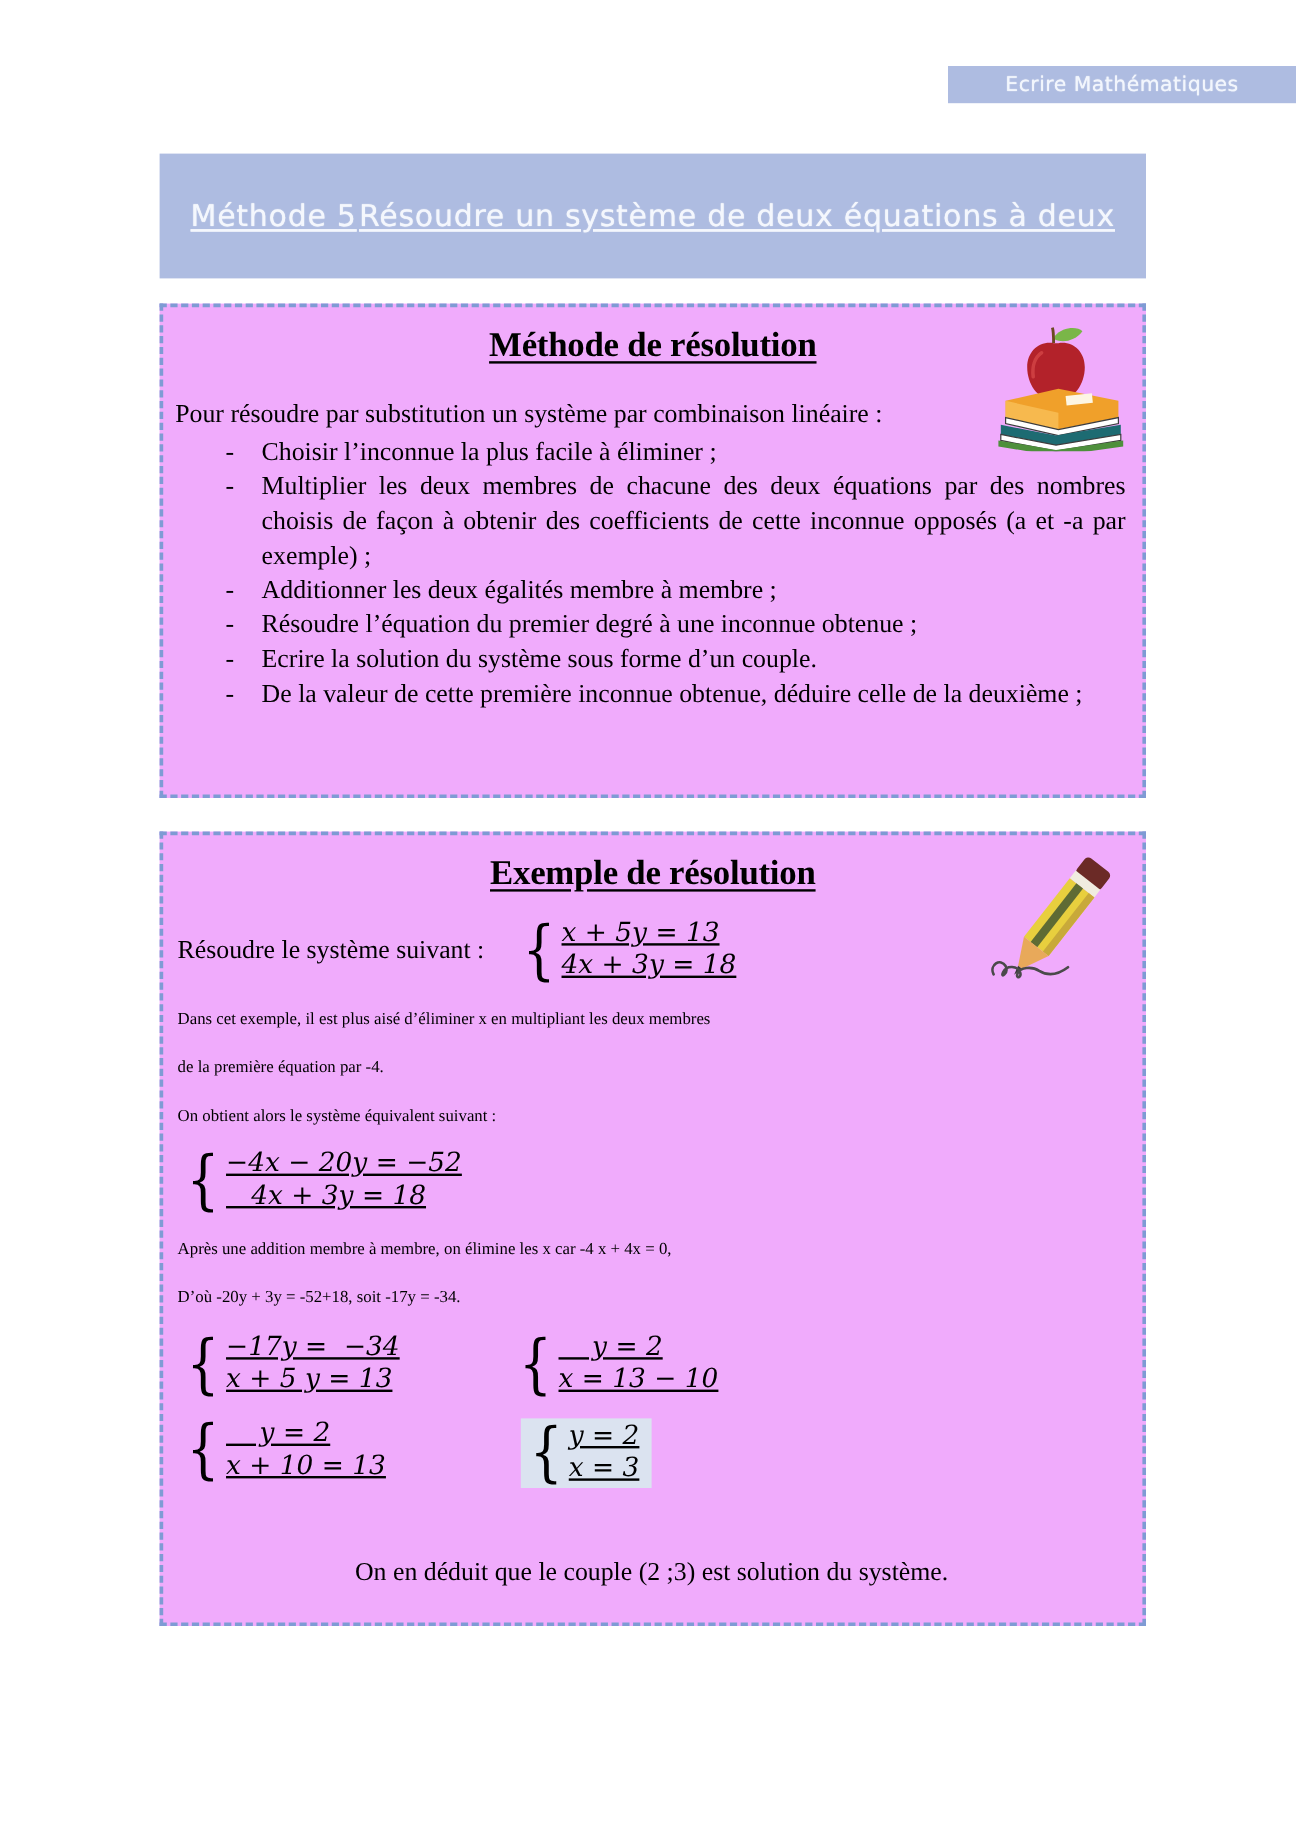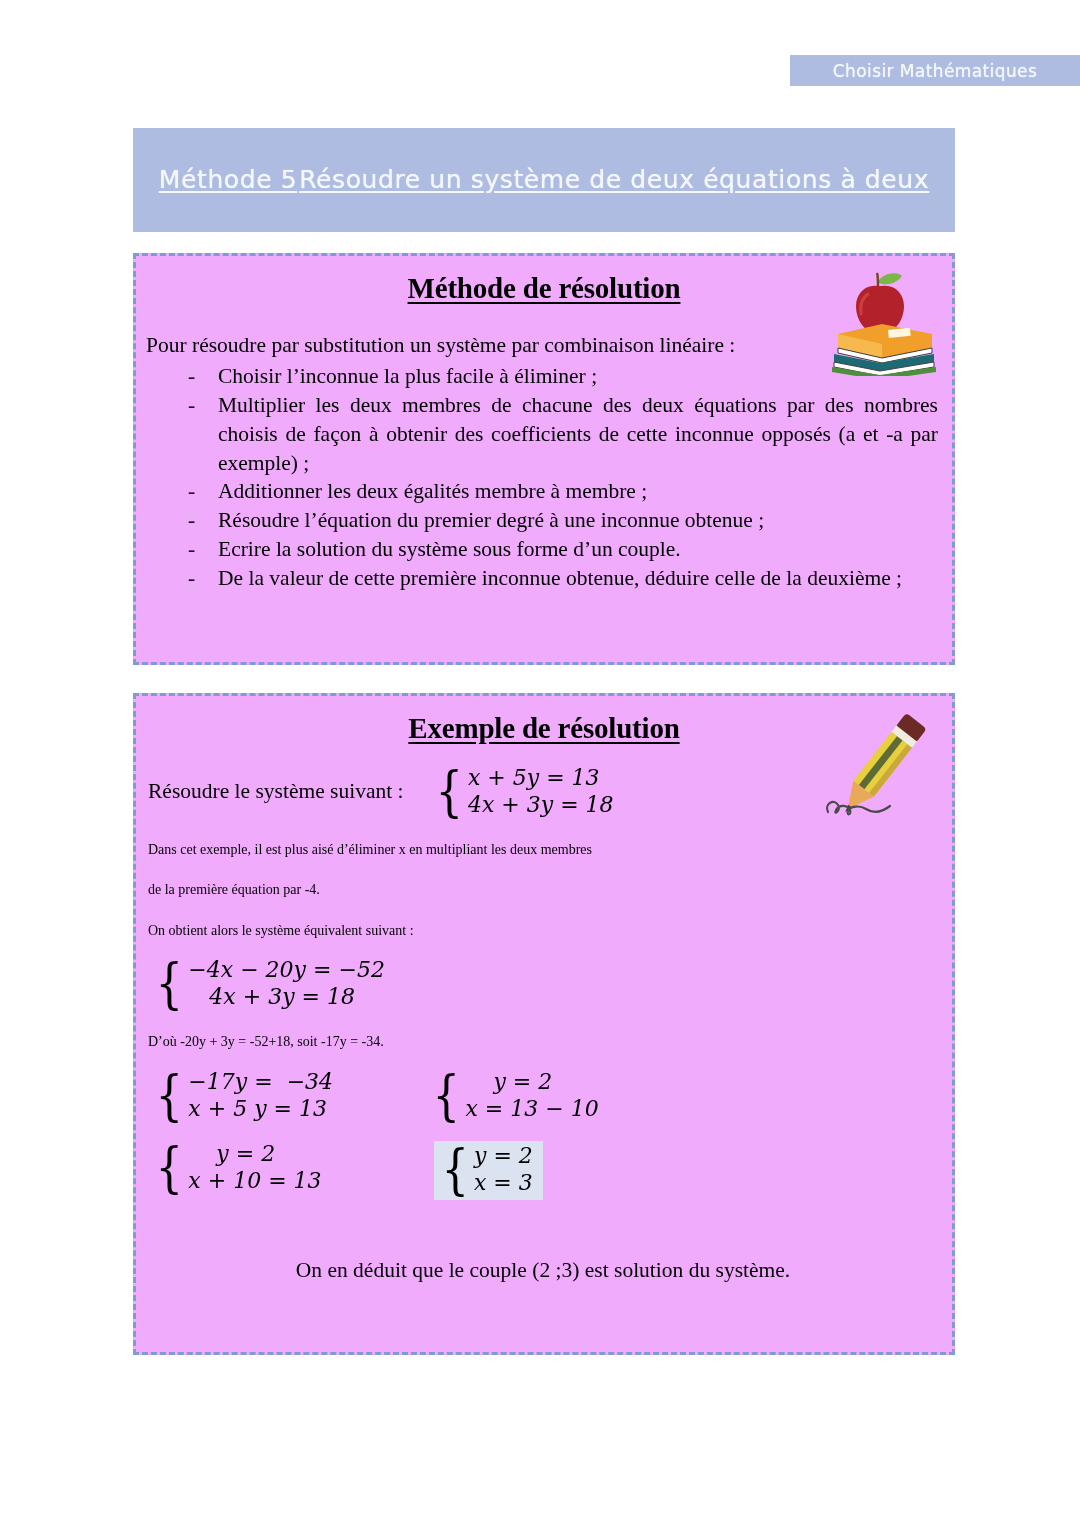--- a/index.html
+++ b/index.html
@@ -176,21 +176,21 @@
   }
   .system .eqs {
     display: flex;
     flex-direction: column;
     line-height: 1.22;
   }
   .system .eq {
     font-size: 22px;
     white-space: pre;
   }
-  .math-i { font-style: italic; }
+  .math-i { font-style: italic; text-decoration: underline; }
 
   .block-system { margin-top: 16px; margin-left: 4px; }
 
   .two-col-systems {
     display: flex;
     align-items: flex-start;
     margin-top: 18px;
     margin-left: 4px;
   }
   .two-col-systems .col-gap { width: 96px; }
@@ -203,21 +203,21 @@
   .conclusion {
     text-align: center;
     font-size: 21.5px;
     margin-top: 58px;
   }
 </style>
 </head>
 <body>
 
 <div class="header-band">
-  <span class="header-band-text">Choisir Mathématiques</span>
+  <span class="header-band-text">Ecrire Mathématiques</span>
 </div>
 
 <div class="title-banner">
   <div class="title-line title-line-1">Méthode 5</div>
   <div class="title-line title-line-2">Résoudre un système de deux équations à deux</div>
 </div>
 
 <div class="dashed-box" id="box-method">
 
   <div class="clipart-books">
@@ -305,20 +305,21 @@
     <div class="block-system">
       <span class="system">
         <span class="brace">{</span>
         <span class="eqs">
           <span class="eq math-i">−4x − 20y = −52</span>
           <span class="eq math-i">   4x + 3y = 18</span>
         </span>
       </span>
     </div>
 
+    <p class="ex-line ex-spaced">Après une addition membre à membre, on élimine les x car -4 x + 4x = 0,</p>
     <p class="ex-line ex-spaced">D’où -20y + 3y = -52+18, soit -17y = -34.</p>
 
     <div class="two-col-systems">
       <span class="system">
         <span class="brace">{</span>
         <span class="eqs">
           <span class="eq math-i">−17y =  −34</span>
           <span class="eq math-i">x + 5 y = 13</span>
         </span>
       </span>

